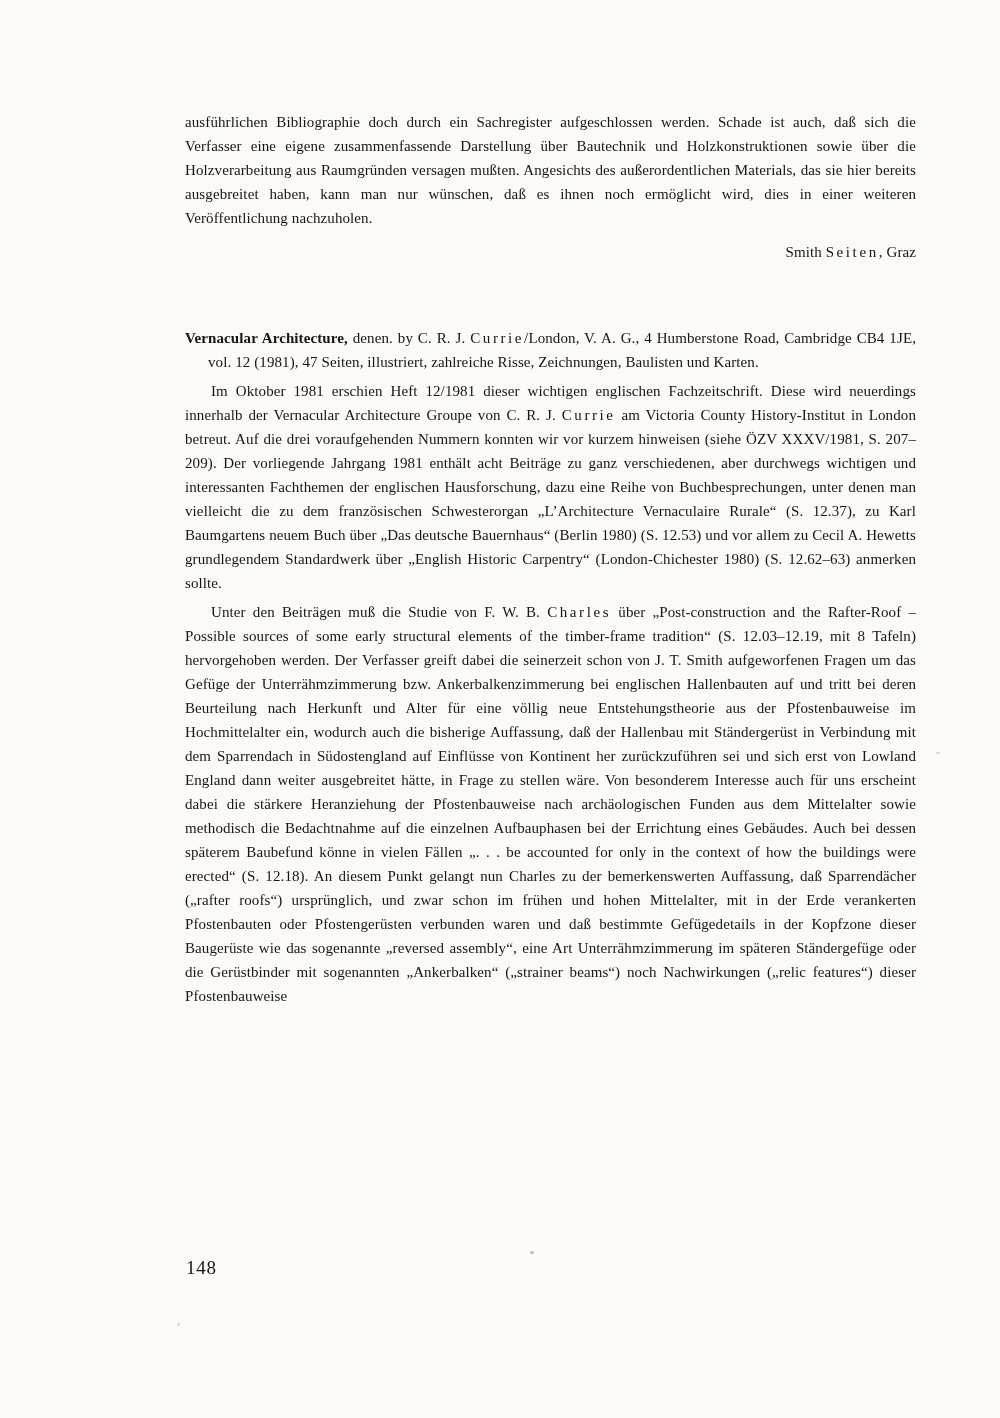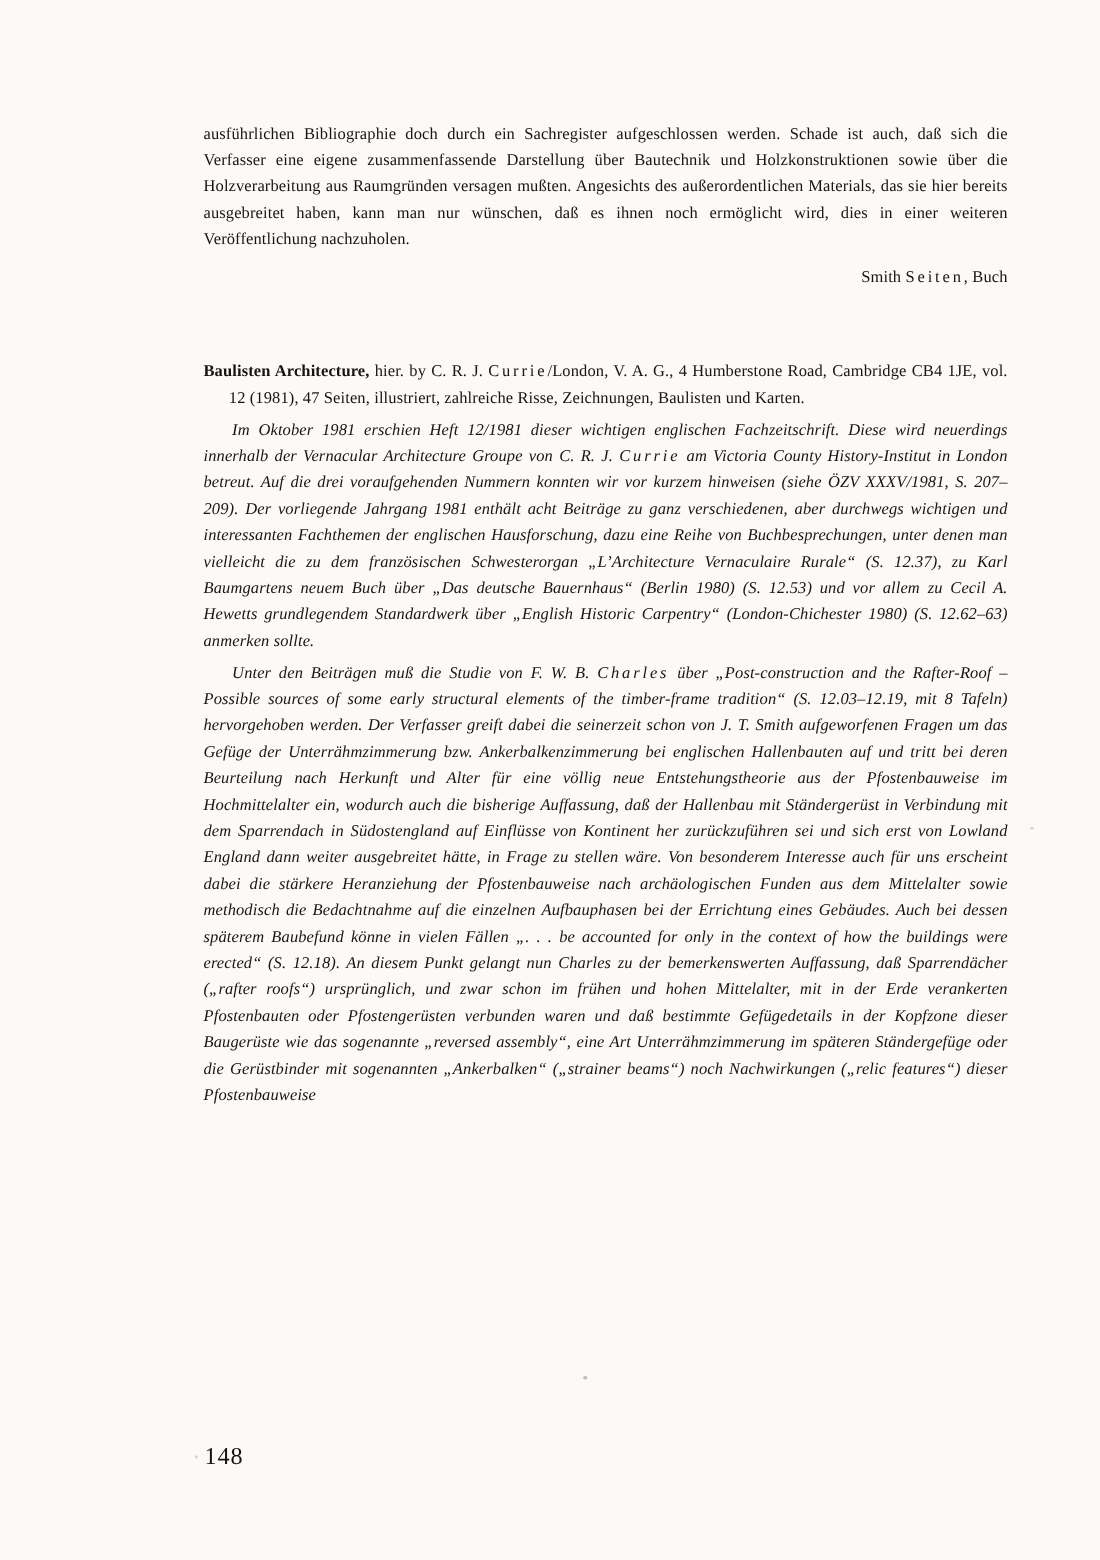--- a/index.html
+++ b/index.html
@@ -40,49 +40,48 @@
   .hanging {
     padding-left: 23px;
     text-indent: -23px;
   }
   .heading-gap {
     margin-top: 62px;
   }
   .indent {
     margin-top: 5px;
     text-indent: 26px;
-    font-style: italic;
   }
   .seg-normal { font-weight: normal; }
   .seg-bold   { font-weight: bold; }
   .seg-spaced { letter-spacing: 2.6px; }
   .page-number {
     position: absolute;
     left: 186px;
-    top: 1312px;
-    font-size: 22px;
+    top: 1256px;
+    font-size: 19px;
     line-height: 24px;
     letter-spacing: 0.8px;
   }
   .speck {
     position: absolute;
     border-radius: 50%;
   }
   .speck-1 { left: 530px; top: 1251px; width: 4px; height: 3px; background: #8f8d89; opacity: .55; }
   .speck-2 { left: 177px; top: 1323px; width: 3px; height: 3px; background: #b5b3ae; opacity: .5; }
   .speck-3 { left: 936px; top: 752px;  width: 4px; height: 2px; background: #a9a7a2; opacity: .5; }
 </style>
 </head>
 <body>
 
 <div class="page">
   <div class="page-text">
       <p class="para"><span class="seg-normal">ausführlichen Bibliographie doch durch ein Sachregister aufgeschlossen werden. Schade ist auch, daß sich die Verfasser eine eigene zusammenfassende Darstellung über Bautechnik und Holzkonstruktionen sowie über die Holzverarbeitung aus Raumgründen versagen mußten. Angesichts des außerordentlichen Materials, das sie hier bereits ausgebreitet haben, kann man nur wünschen, daß es ihnen noch ermöglicht wird, dies in einer weiteren Veröffentlichung nachzuholen.</span></p>
-      <p class="byline"><span class="seg-normal">Smith </span><span class="seg-spaced">Seiten</span><span class="seg-normal">, Buch</span></p>
-      <p class="para hanging heading-gap"><span class="seg-bold">Baulisten Architecture,</span><span class="seg-normal"> hier. by C. R. J. </span><span class="seg-spaced">Currie</span><span class="seg-normal">/London, V. A. G., 4 Humberstone Road, Cambridge CB4 1JE, vol. 12 (1981), 47 Seiten, illustriert, zahlreiche Risse, Zeichnungen, Baulisten und Karten.</span></p>
+      <p class="byline"><span class="seg-normal">Smith </span><span class="seg-spaced">Seiten</span><span class="seg-normal">, Graz</span></p>
+      <p class="para hanging heading-gap"><span class="seg-bold">Vernacular Architecture,</span><span class="seg-normal"> denen. by C. R. J. </span><span class="seg-spaced">Currie</span><span class="seg-normal">/London, V. A. G., 4 Humberstone Road, Cambridge CB4 1JE, vol. 12 (1981), 47 Seiten, illustriert, zahlreiche Risse, Zeichnungen, Baulisten und Karten.</span></p>
       <p class="para indent"><span class="seg-normal">Im Oktober 1981 erschien Heft 12/1981 dieser wichtigen englischen Fachzeitschrift. Diese wird neuerdings innerhalb der Vernacular Architecture Groupe von C. R. J. </span><span class="seg-spaced">Currie</span><span class="seg-normal"> am Victoria County History-Institut in London betreut. Auf die drei voraufgehenden Nummern konnten wir vor kurzem hinweisen (siehe ÖZV XXXV/1981, S. 207–209). Der vorliegende Jahrgang 1981 enthält acht Beiträge zu ganz verschiedenen, aber durchwegs wichtigen und interessanten Fachthemen der englischen Hausforschung, dazu eine Reihe von Buchbesprechungen, unter denen man vielleicht die zu dem französischen Schwesterorgan „L’Architecture Vernaculaire Rurale“ (S. 12.37), zu Karl Baumgartens neuem Buch über „Das deutsche Bauernhaus“ (Berlin 1980) (S. 12.53) und vor allem zu Cecil A. Hewetts grundlegendem Standardwerk über „English Historic Carpentry“ (London-Chichester 1980) (S. 12.62–63) anmerken sollte.</span></p>
       <p class="para indent"><span class="seg-normal">Unter den Beiträgen muß die Studie von F. W. B. </span><span class="seg-spaced">Charles</span><span class="seg-normal"> über „Post-construction and the Rafter-Roof – Possible sources of some early structural elements of the timber-frame tradition“ (S. 12.03–12.19, mit 8 Tafeln) hervorgehoben werden. Der Verfasser greift dabei die seinerzeit schon von J. T. Smith aufgeworfenen Fragen um das Gefüge der Unterrähmzimmerung bzw. Ankerbalkenzimmerung bei englischen Hallenbauten auf und tritt bei deren Beurteilung nach Herkunft und Alter für eine völlig neue Entstehungstheorie aus der Pfostenbauweise im Hochmittelalter ein, wodurch auch die bisherige Auffassung, daß der Hallenbau mit Ständergerüst in Verbindung mit dem Sparrendach in Südostengland auf Einflüsse von Kontinent her zurückzuführen sei und sich erst von Lowland England dann weiter ausgebreitet hätte, in Frage zu stellen wäre. Von besonderem Interesse auch für uns erscheint dabei die stärkere Heranziehung der Pfostenbauweise nach archäologischen Funden aus dem Mittelalter sowie methodisch die Bedachtnahme auf die einzelnen Aufbauphasen bei der Errichtung eines Gebäudes. Auch bei dessen späterem Baubefund könne in vielen Fällen „. . . be accounted for only in the context of how the buildings were erected“ (S. 12.18). An diesem Punkt gelangt nun Charles zu der bemerkenswerten Auffassung, daß Sparrendächer („rafter roofs“) ursprünglich, und zwar schon im frühen und hohen Mittelalter, mit in der Erde verankerten Pfostenbauten oder Pfostengerüsten verbunden waren und daß bestimmte Gefügedetails in der Kopfzone dieser Baugerüste wie das sogenannte „reversed assembly“, eine Art Unterrähmzimmerung im späteren Ständergefüge oder die Gerüstbinder mit sogenannten „Ankerbalken“ („strainer beams“) noch Nachwirkungen („relic features“) dieser Pfostenbauweise</span></p>
     </div>
   <div class="page-number">148</div>
   <div class="speck speck-1"></div>
   <div class="speck speck-2"></div>
   <div class="speck speck-3"></div>
 </div>
 
 </body></html>

